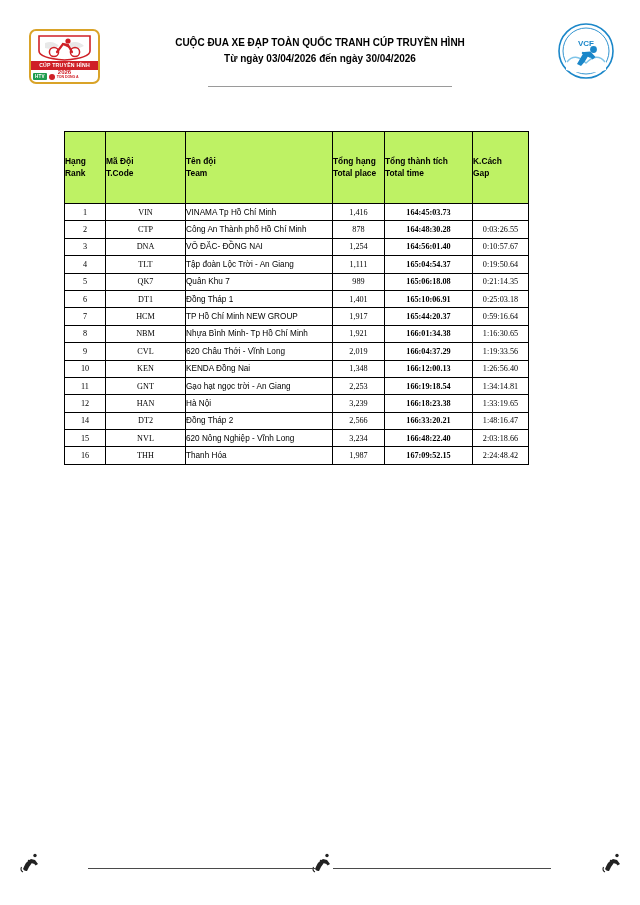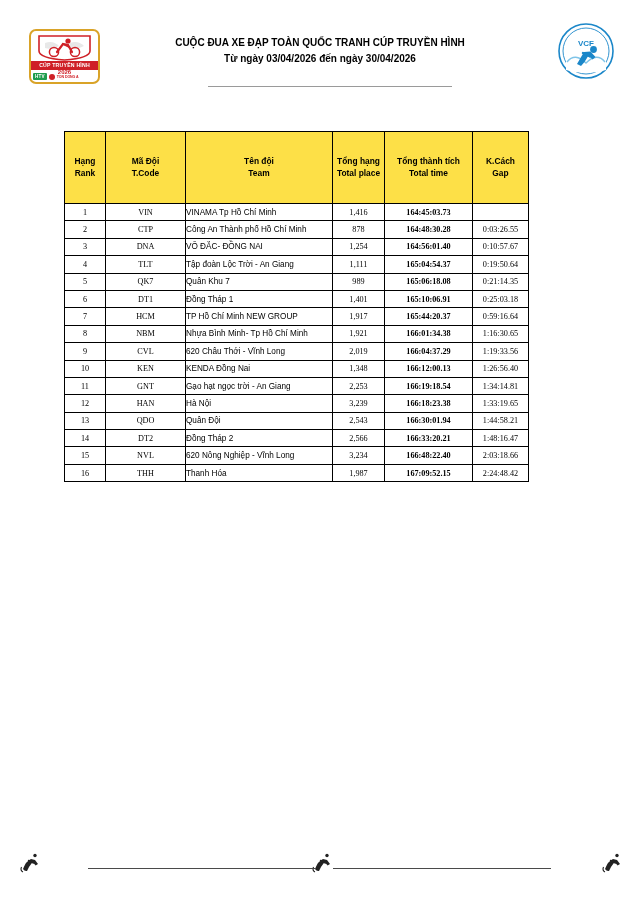--- a/index.html
+++ b/index.html
@@ -153,26 +153,26 @@
   #results-table td {
     border: 1px solid #000000;
     font-size: 8.2px;
     padding: 0;
     height: 17.4px;
     box-sizing: border-box;
     overflow: hidden;
     white-space: nowrap;
   }
   #results-table thead th {
-    background: #fde047;
+    background: #bef264;
     height: 72px;
     font-weight: bold;
     font-size: 8.4px;
     line-height: 11.4px;
-    text-align: center;
+    text-align: left;
     vertical-align: middle;
     font-family: "Liberation Sans", sans-serif;
   }
   .col-rank  { width: 41px; }
   .col-code  { width: 80px; }
   .col-team  { width: 147px; }
   .col-place { width: 52px; }
   .col-time  { width: 88px; }
   .col-gap   { width: 56px; }
 
@@ -389,28 +389,20 @@
         <td class="cell-time">166:19:18.54</td>
         <td class="cell-gap">1:34:14.81</td>
       </tr>
       <tr>
         <td class="cell-rank">12</td>
         <td class="cell-code">HAN</td>
         <td class="cell-team">Hà Nội</td>
         <td class="cell-place">3,239</td>
         <td class="cell-time">166:18:23.38</td>
         <td class="cell-gap">1:33:19.65</td>
-      </tr>
-      <tr>
-        <td class="cell-rank">13</td>
-        <td class="cell-code">QDO</td>
-        <td class="cell-team">Quân Đội</td>
-        <td class="cell-place">2,543</td>
-        <td class="cell-time">166:30:01.94</td>
-        <td class="cell-gap">1:44:58.21</td>
       </tr>
       <tr>
         <td class="cell-rank">14</td>
         <td class="cell-code">DT2</td>
         <td class="cell-team">Đồng Tháp 2</td>
         <td class="cell-place">2,566</td>
         <td class="cell-time">166:33:20.21</td>
         <td class="cell-gap">1:48:16.47</td>
       </tr>
       <tr>

